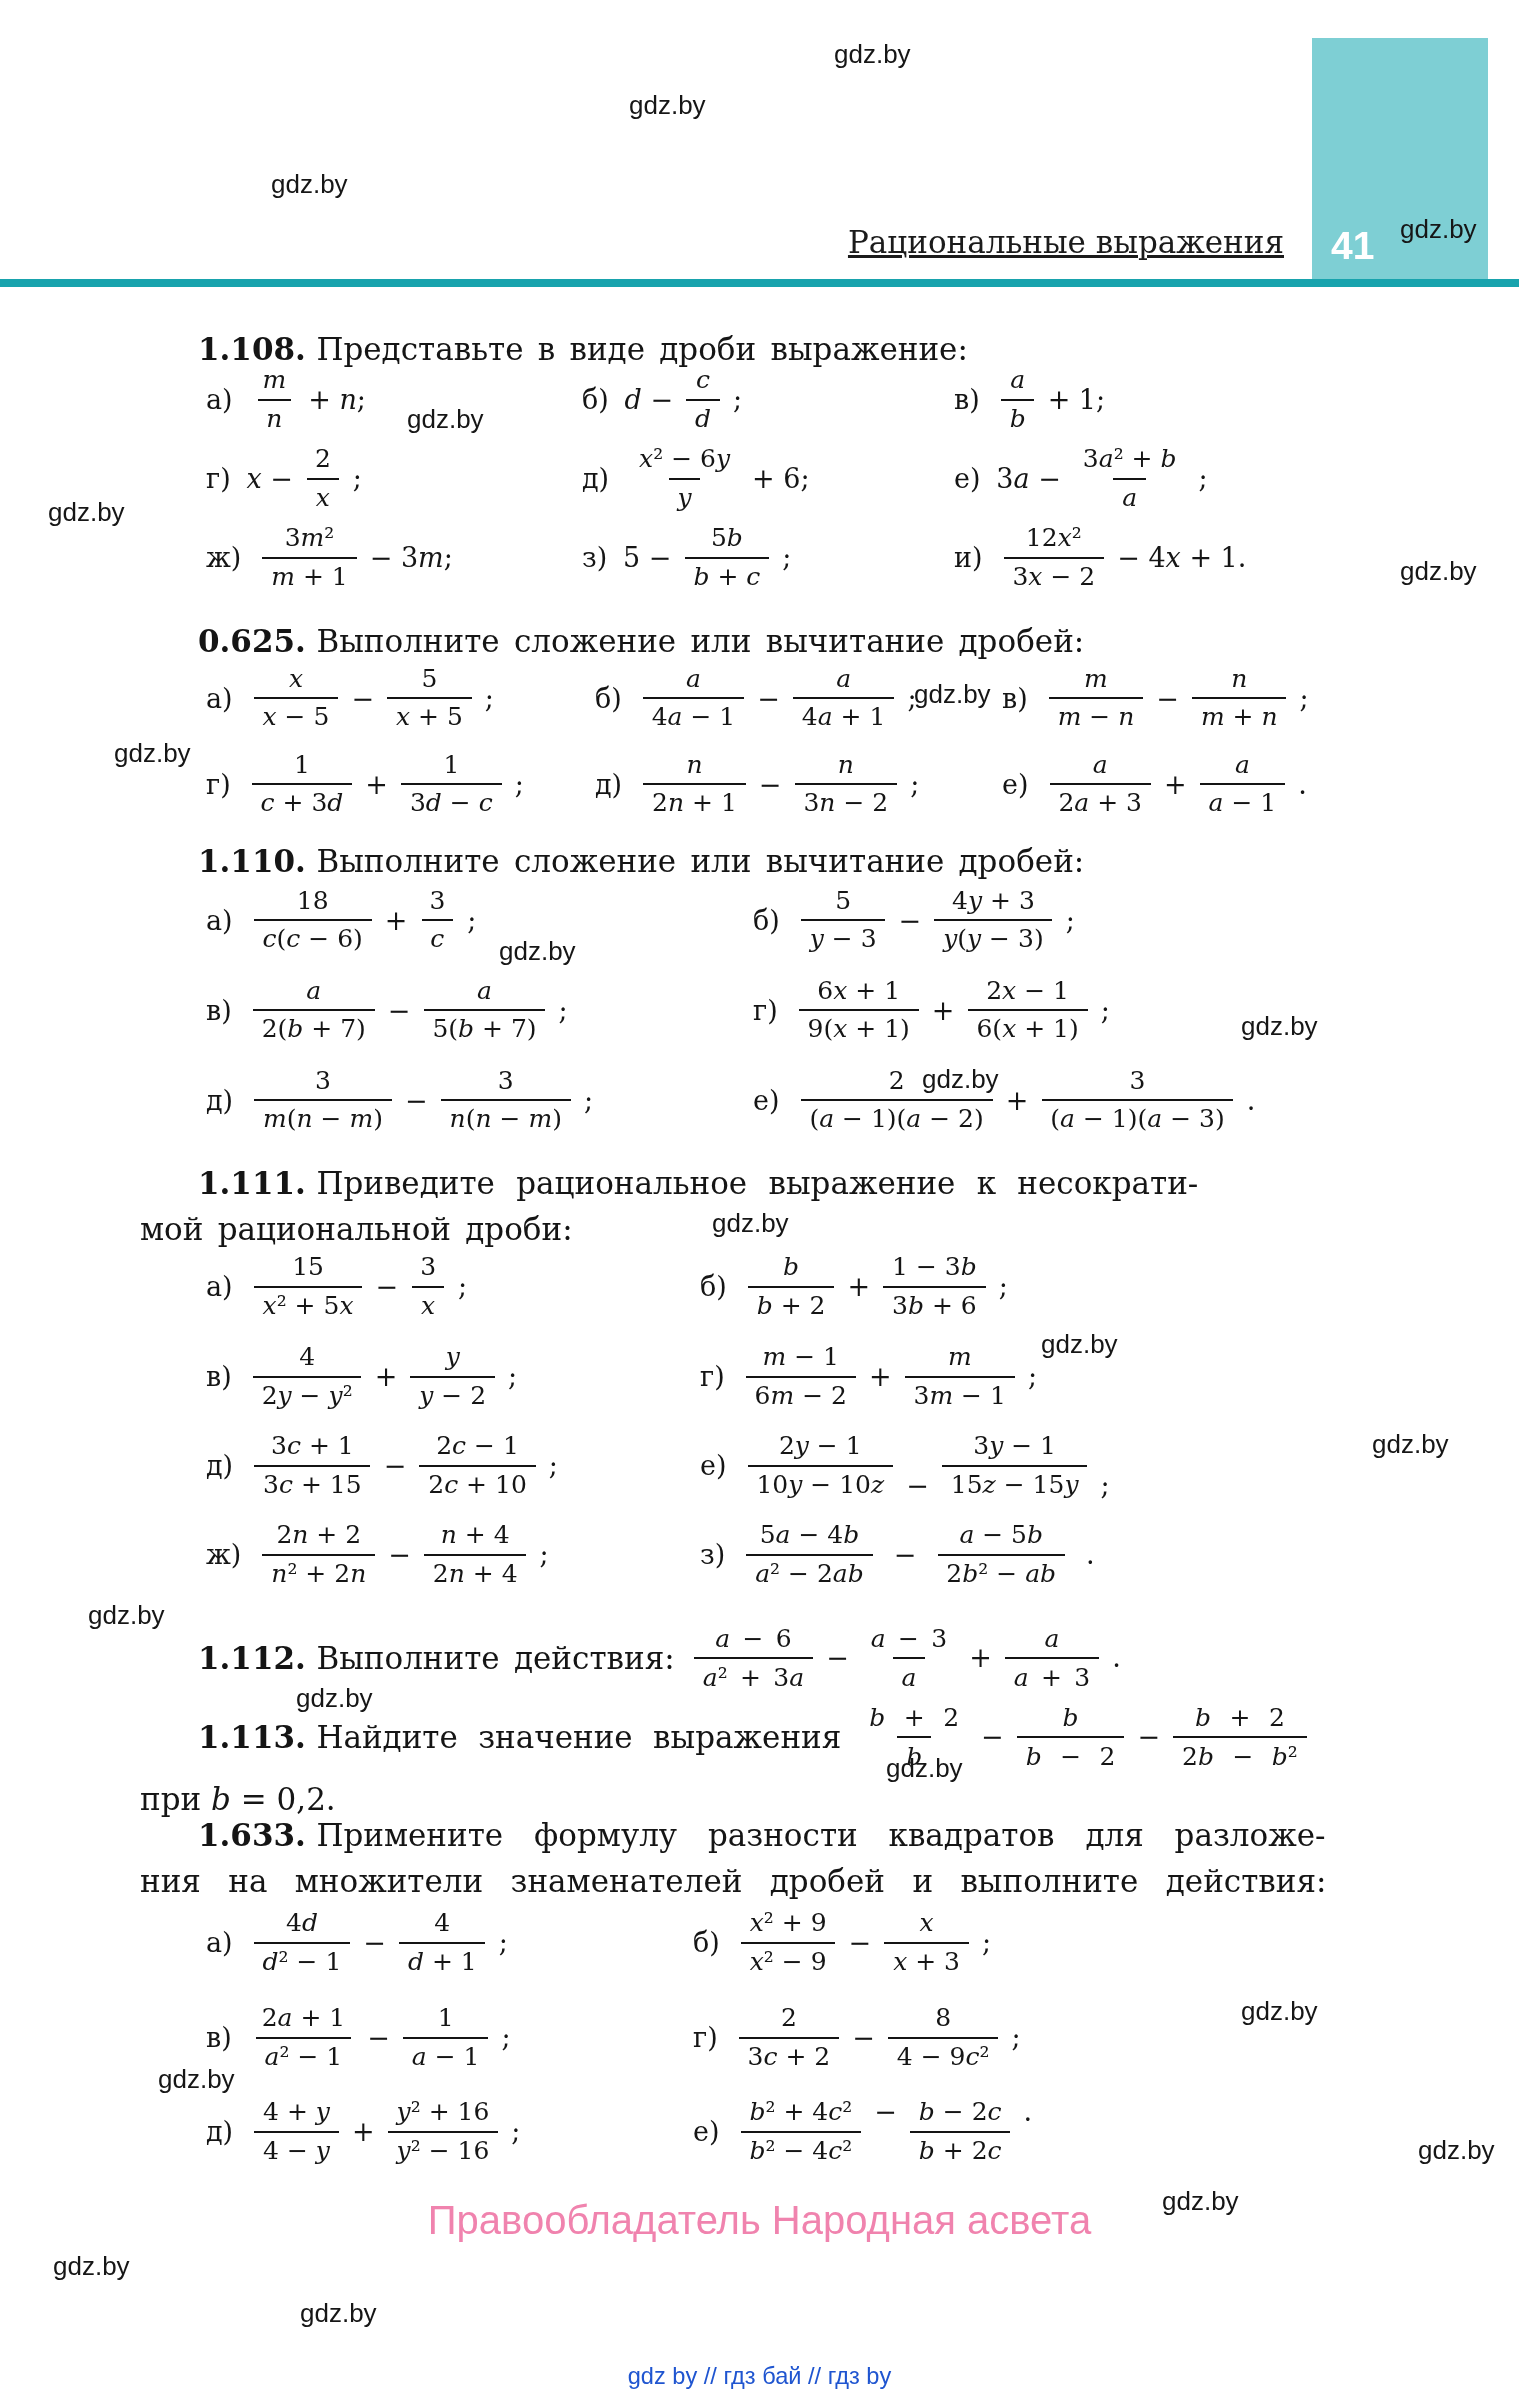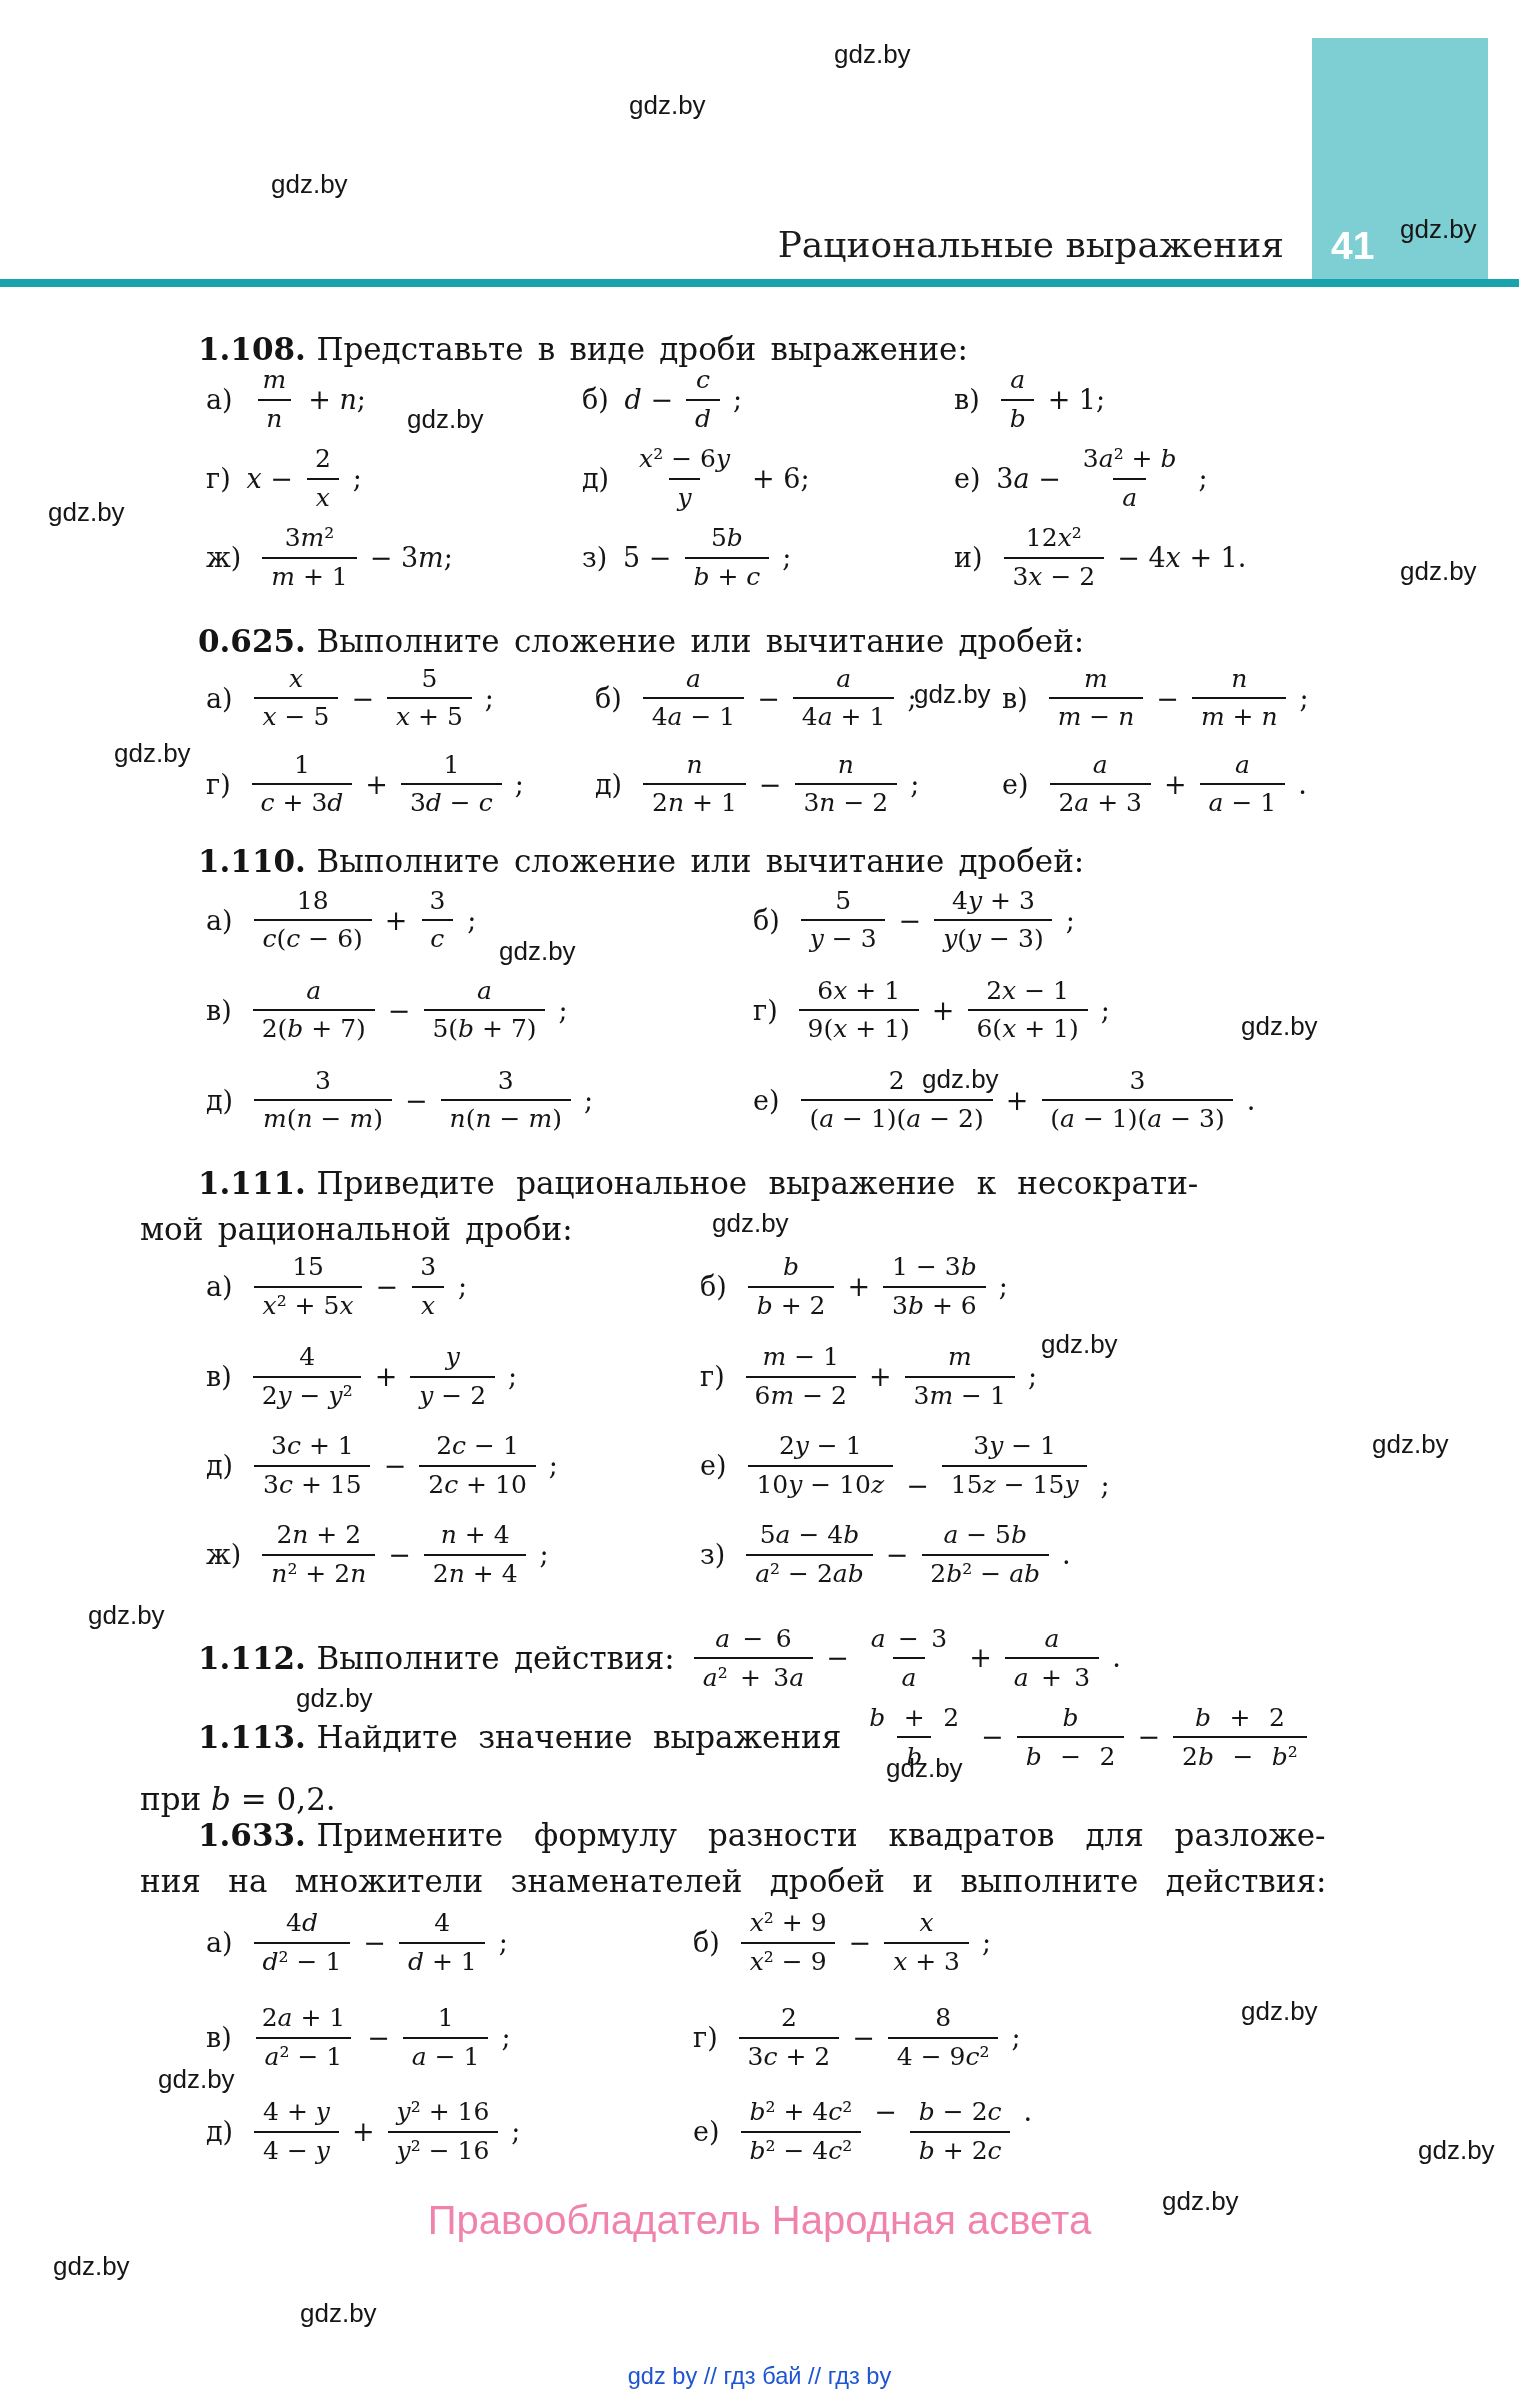--- a/index.html
+++ b/index.html
@@ -4,21 +4,21 @@
 <style>
   html,body{margin:0;padding:0;background:#e8e8e8;}
   .page{position:relative;width:1519px;height:2401px;background:#ffffff;overflow:hidden;
         font-family:"DejaVu Serif",serif;color:#151515;margin:0 auto;}
 
   
   .banner{position:absolute;top:5.3px;left:0;width:100%;text-align:center;
           font-family:"Liberation Sans",sans-serif;font-size:25px;font-weight:500;color:#22d33e;}
 
   
-  .header-title{position:absolute;top:224px;right:235px;font-size:36px;color:#1b1b1b;}
+  .header-title{position:absolute;top:224px;right:235px;font-size:31px;color:#1b1b1b;text-decoration:underline;}
   .page-box{position:absolute;left:1312px;top:38px;width:176px;height:242px;background:#7ecfd4;}
   .pagenum{position:absolute;left:19px;bottom:12.3px;color:#ffffff;
            font-family:"Liberation Sans",sans-serif;font-weight:bold;font-size:39px;}
   .rule{position:absolute;top:279px;left:0;width:1519px;height:7.9px;background:#18a3ad;}
 
   
   .wm{position:absolute;font-family:"Liberation Sans",sans-serif;font-size:26px;color:#161616;white-space:nowrap;}
 
   
   .content{position:absolute;left:140px;top:0;width:1208px;height:2401px;}
@@ -474,21 +474,21 @@
               <span class="mtxt">−</span>
               <span class="frac">
                 <span class="num"><i>n</i> + 4</span>
                 <span class="den">2<i>n</i> + 4</span>
               </span>
               <span class="mtxt">;</span>
             </span>
           </div>
           <div class="pitem" style="left: 560px;">
             <span class="lbl">з)</span>
-            <span class="expr" style="display: inline-flex; align-items: center;">
+            <span class="expr" style="display: inline-flex; align-items: center; gap: 8px;">
               <span class="frac">
                 <span class="num">5<i>a</i> − 4<i>b</i></span>
                 <span class="den"><i>a</i>² − 2<i>ab</i></span>
               </span>
               <span class="mtxt">−</span>
               <span class="frac">
                 <span class="num"><i>a</i> − 5<i>b</i></span>
                 <span class="den">2<i>b</i>² − <i>ab</i></span>
               </span>
               <span class="mtxt">.</span>

